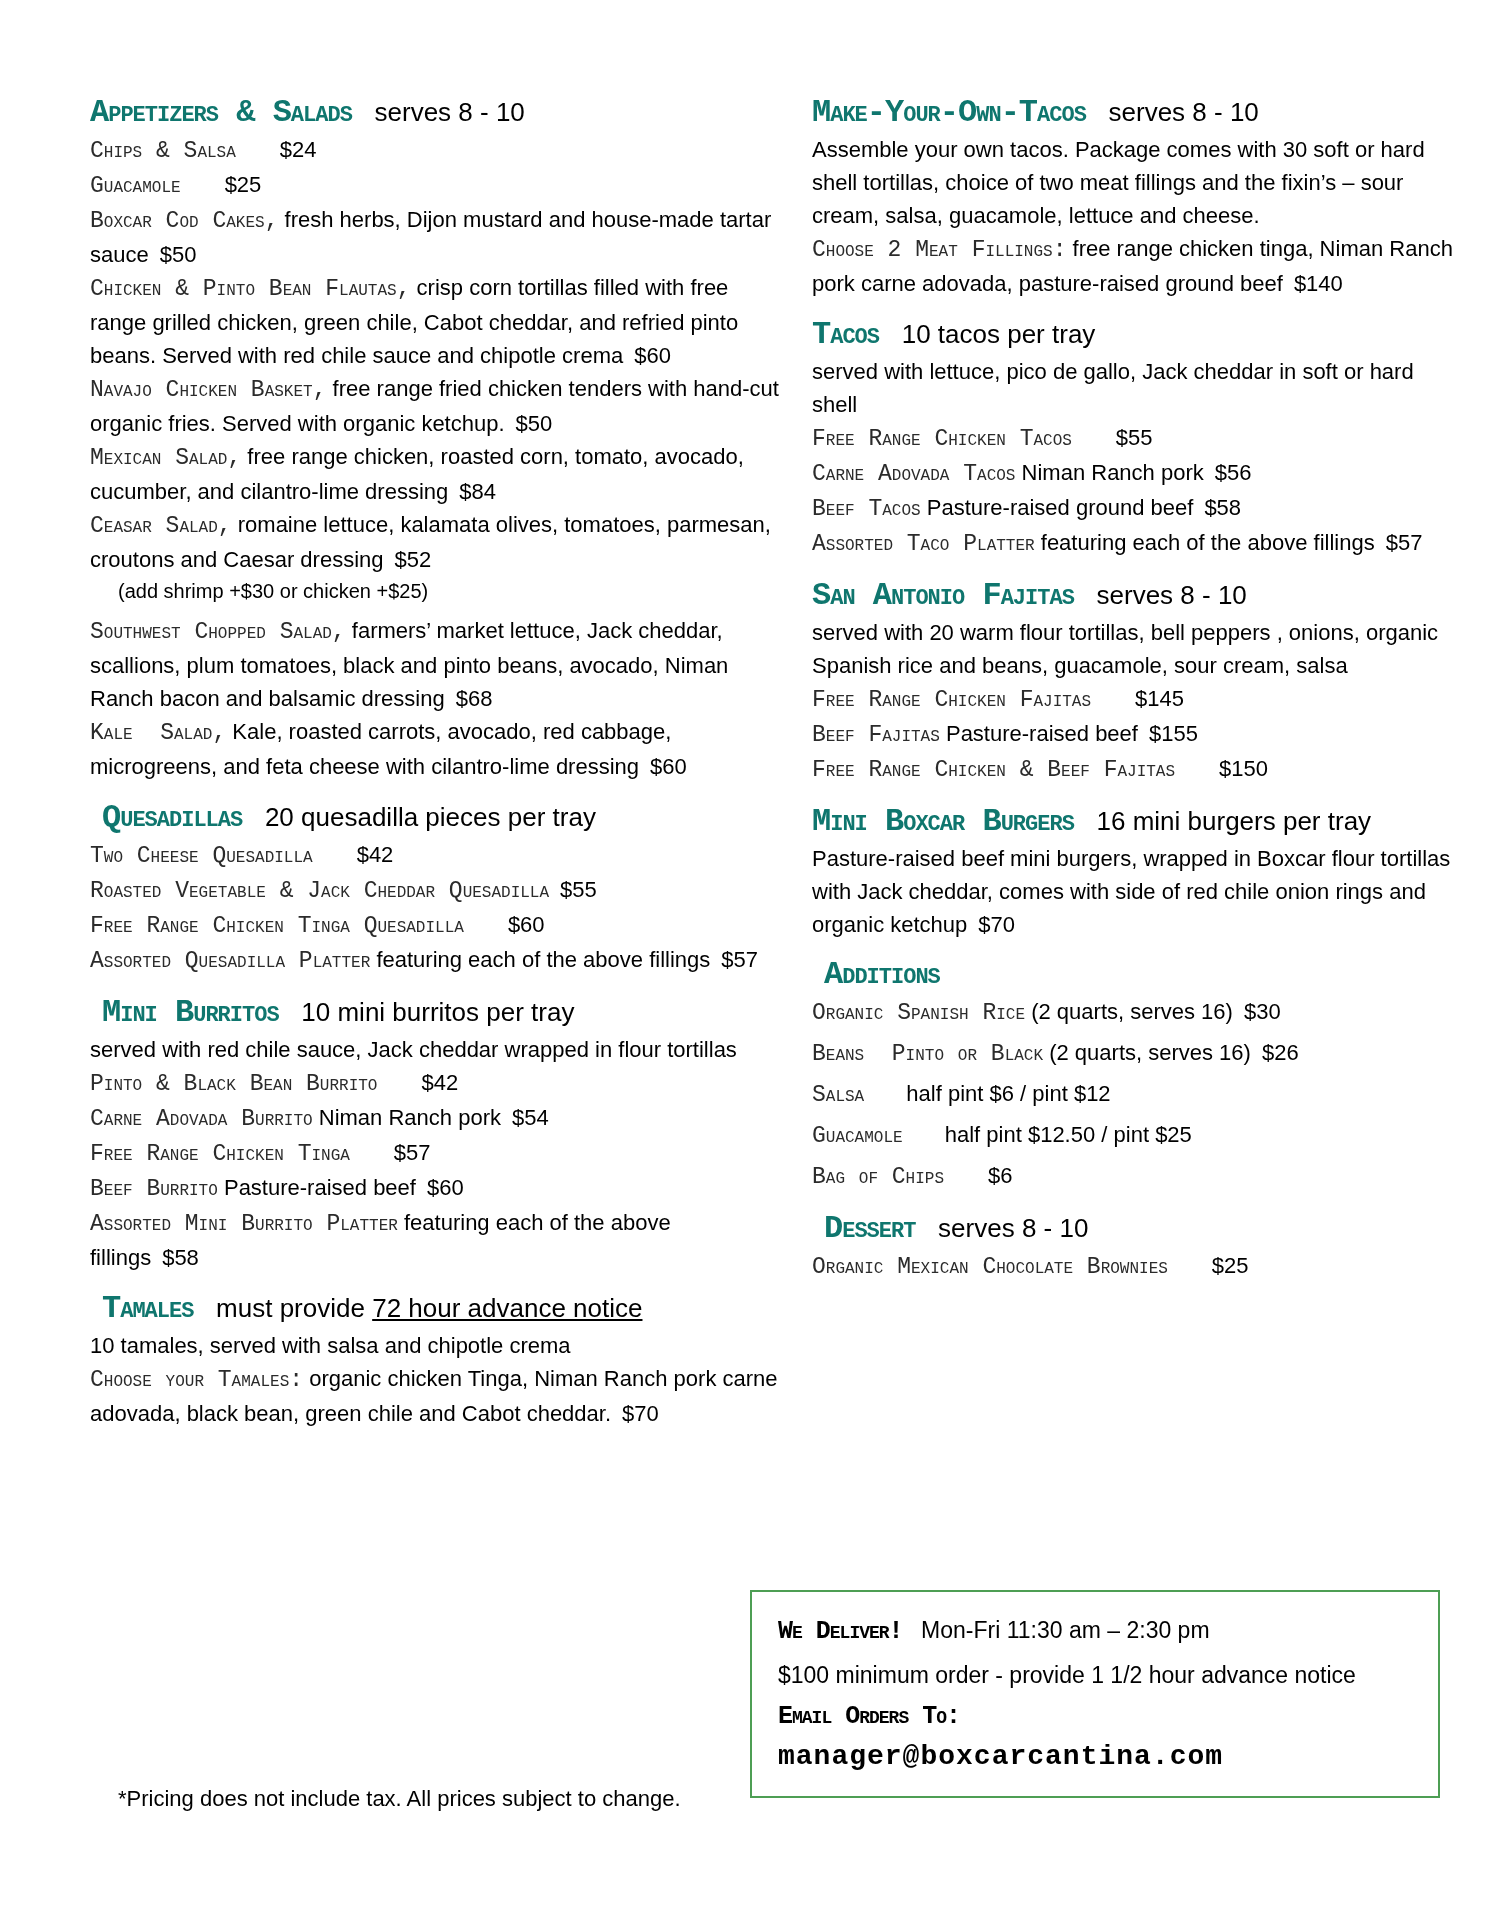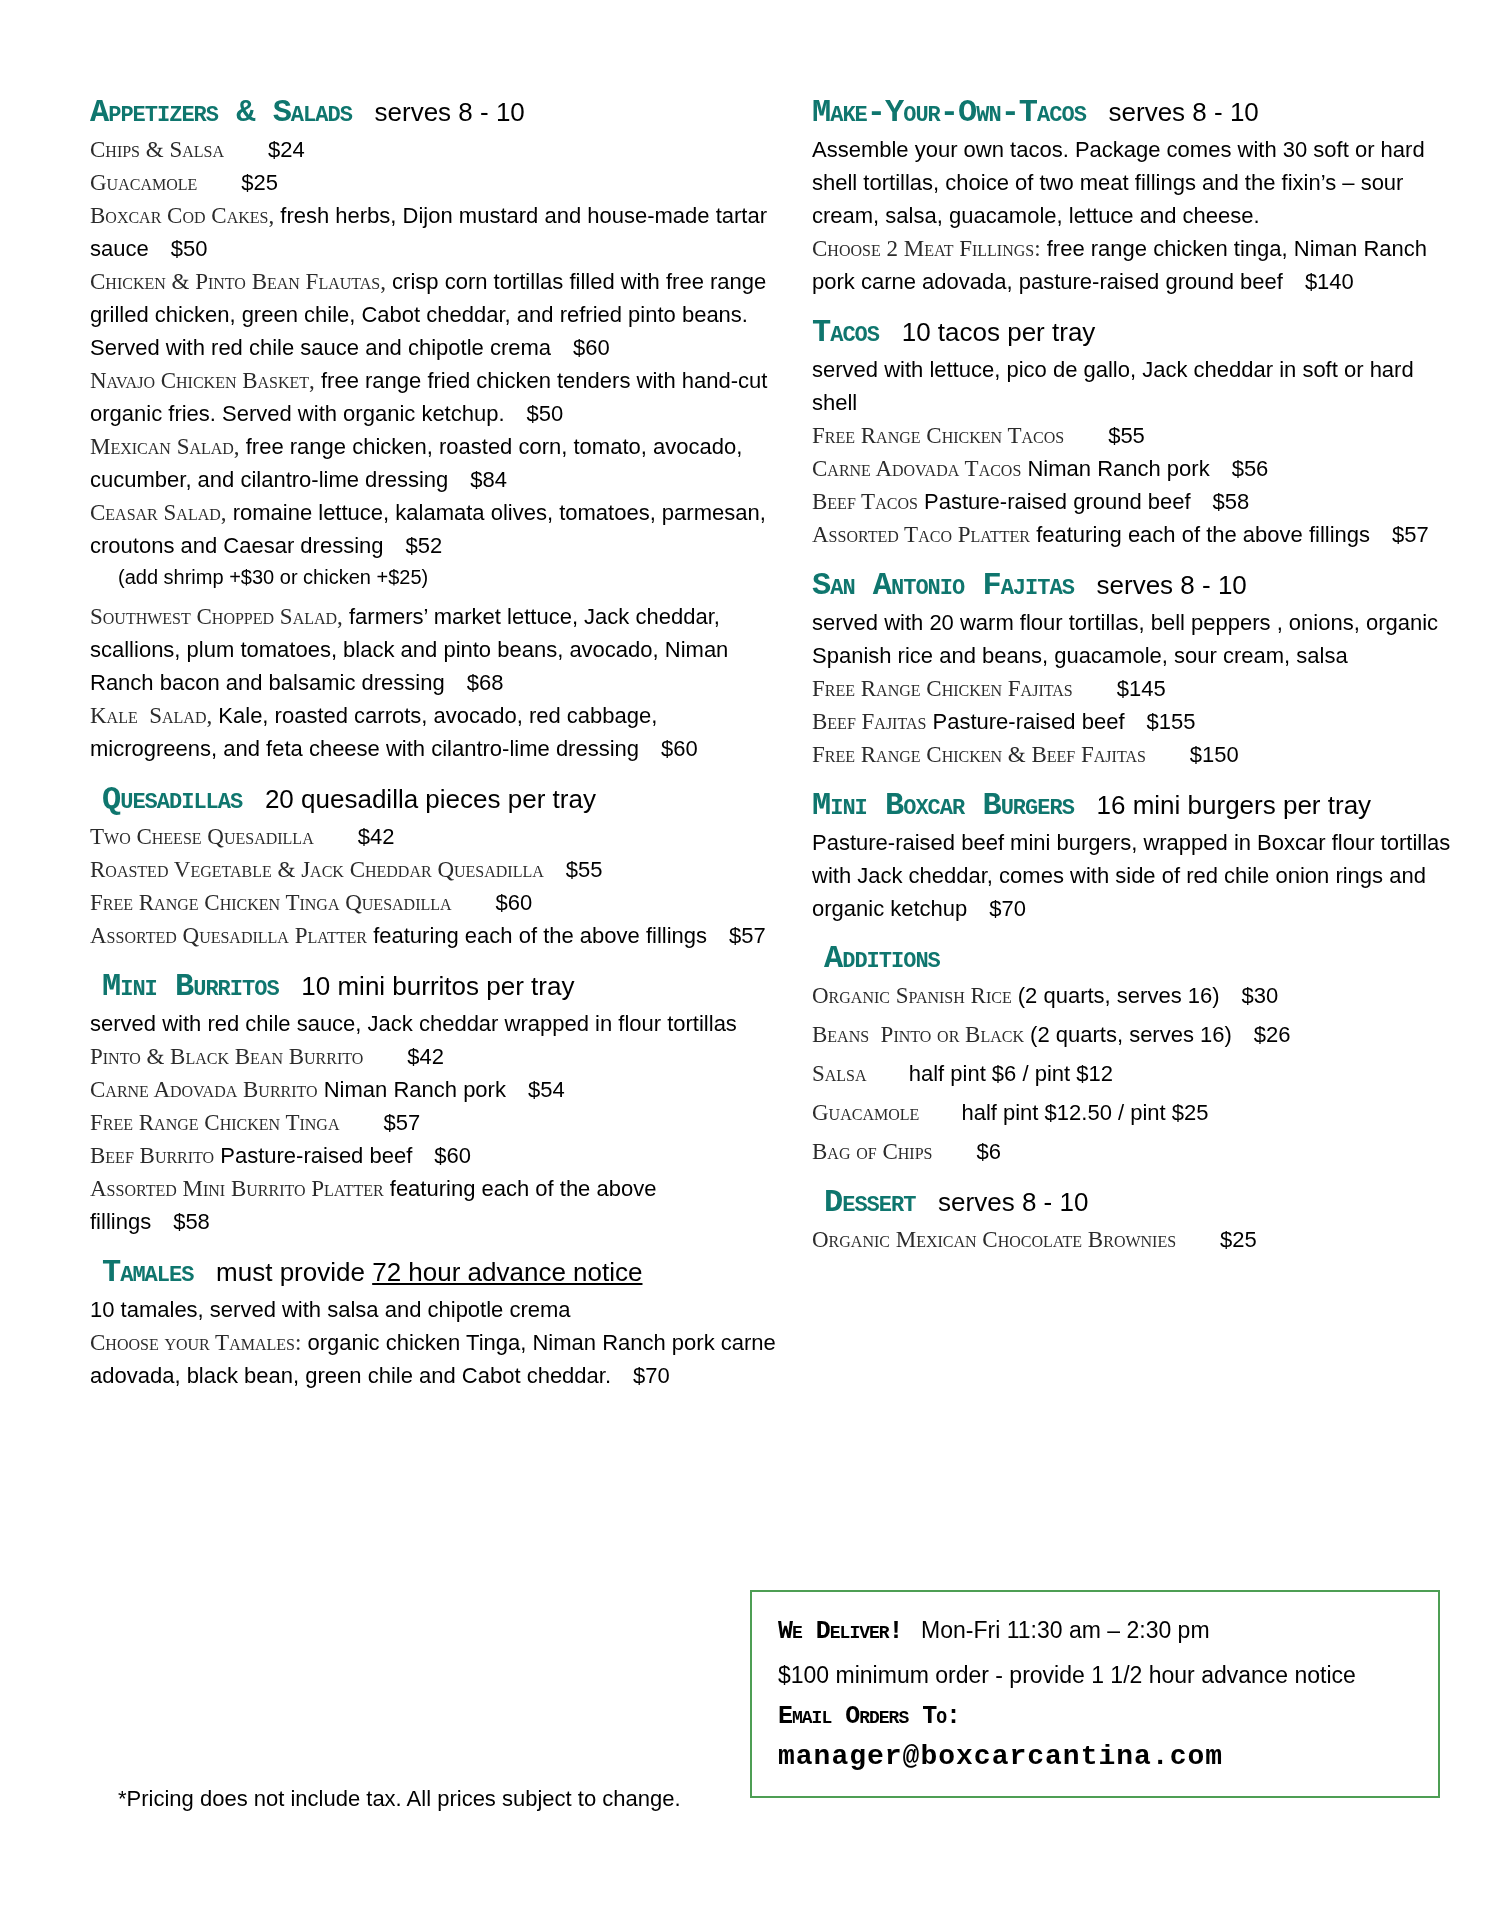--- a/index.html
+++ b/index.html
@@ -26,26 +26,26 @@
     font-size:32px; font-weight:700; color:#0f766e; letter-spacing:-1px;
   }
   .sec-sub { font-family:"Liberation Sans", sans-serif; font-size:26px; font-weight:400; margin-left:16px; letter-spacing:0; }
   .underline { text-decoration:underline; }
 
   .intro { font-size:22px; line-height:33px; margin:0; }
   .item  { font-size:22px; line-height:33px; margin:0; }
   .spaced .item { margin-bottom:6px; }
 
   .iname {
-    font-family:Liberation Serif, serif; font-variant:small-caps;
+    font-family:Liberation Mono, monospace; font-variant:small-caps;
     font-size:23px; color:#2b2b2b; letter-spacing:0px;
   }
   .idesc { font-size:22px; }
   .idesc.gapdesc { margin-left:36px; }
-  .iprice { margin-left:22px; }
+  .iprice { margin-left:11px; }
   .iprice.gap { margin-left:44px; }
   .note { font-size:20px; line-height:30px; margin:0 0 8px 28px; }
 
   .delivery-box {
     position:absolute; left:750px; top:1590px; width:690px; box-sizing:border-box;
     border:2px solid #4d9e54; background:#fff; padding:20px 24px 24px 26px;
   }
   .db-line { margin:0 0 6px 0; line-height:36px; }
   .db-mono {
     font-family:"Liberation Mono", monospace; font-variant:small-caps;

